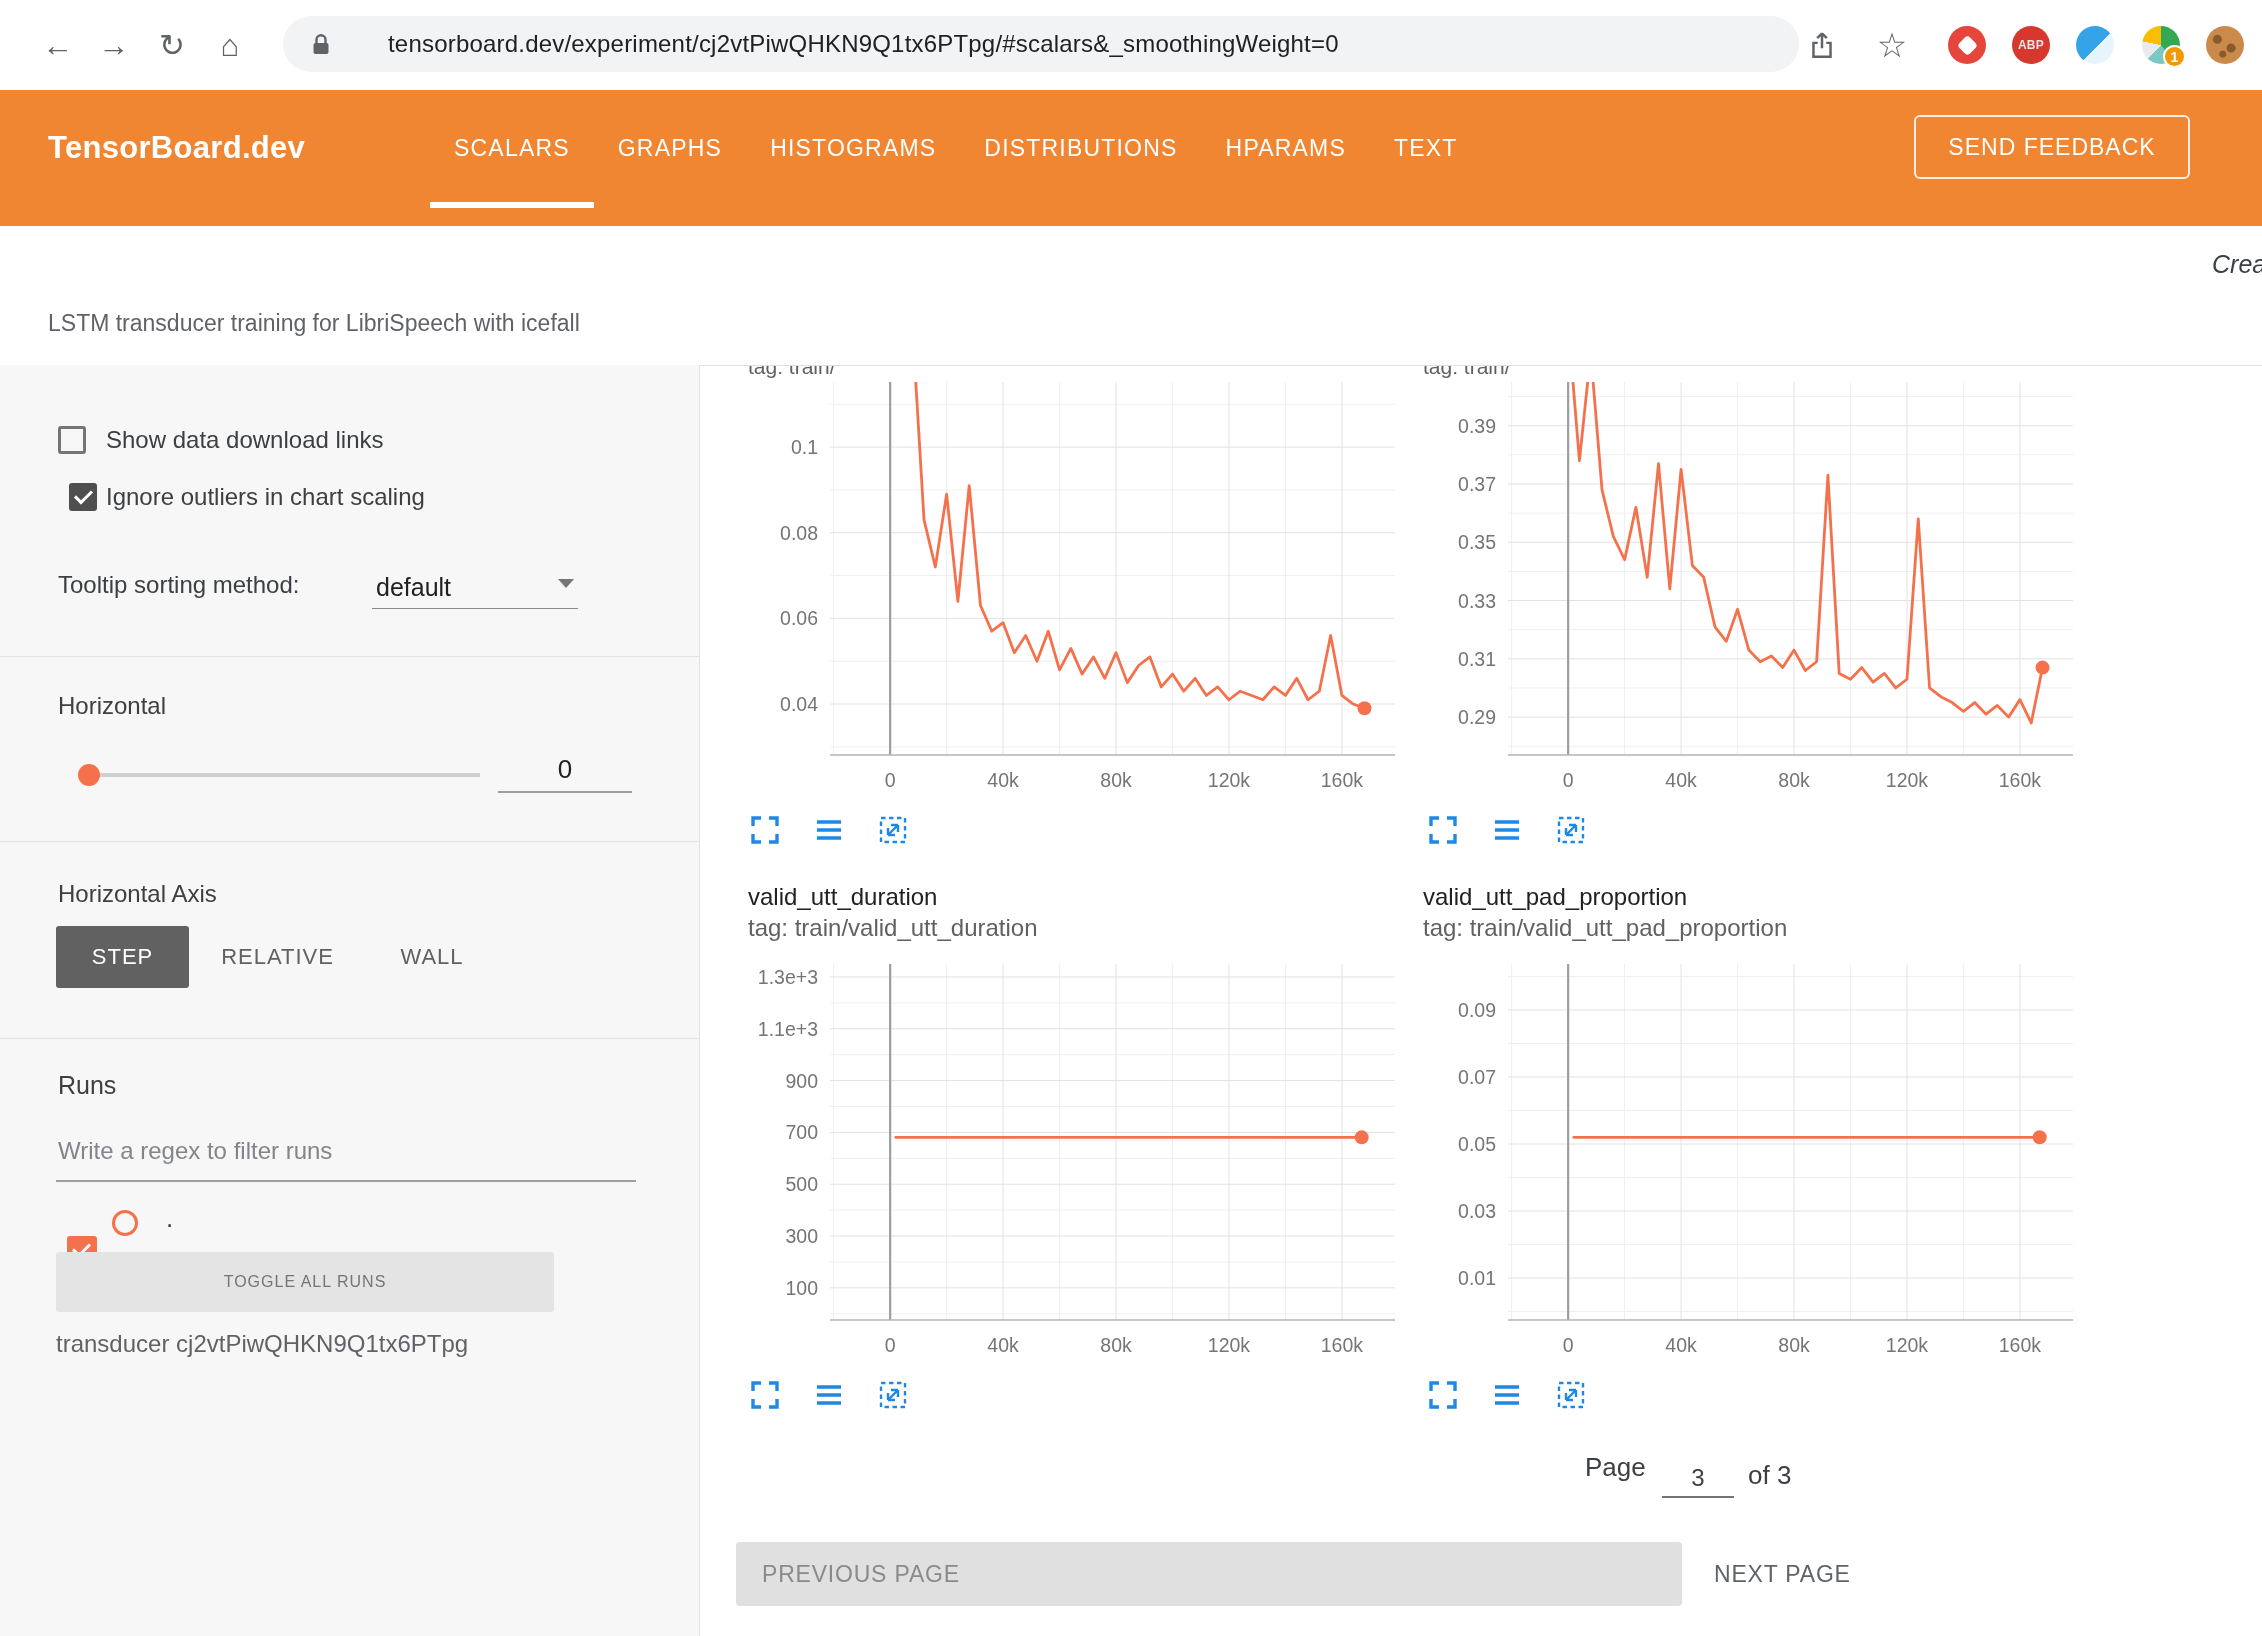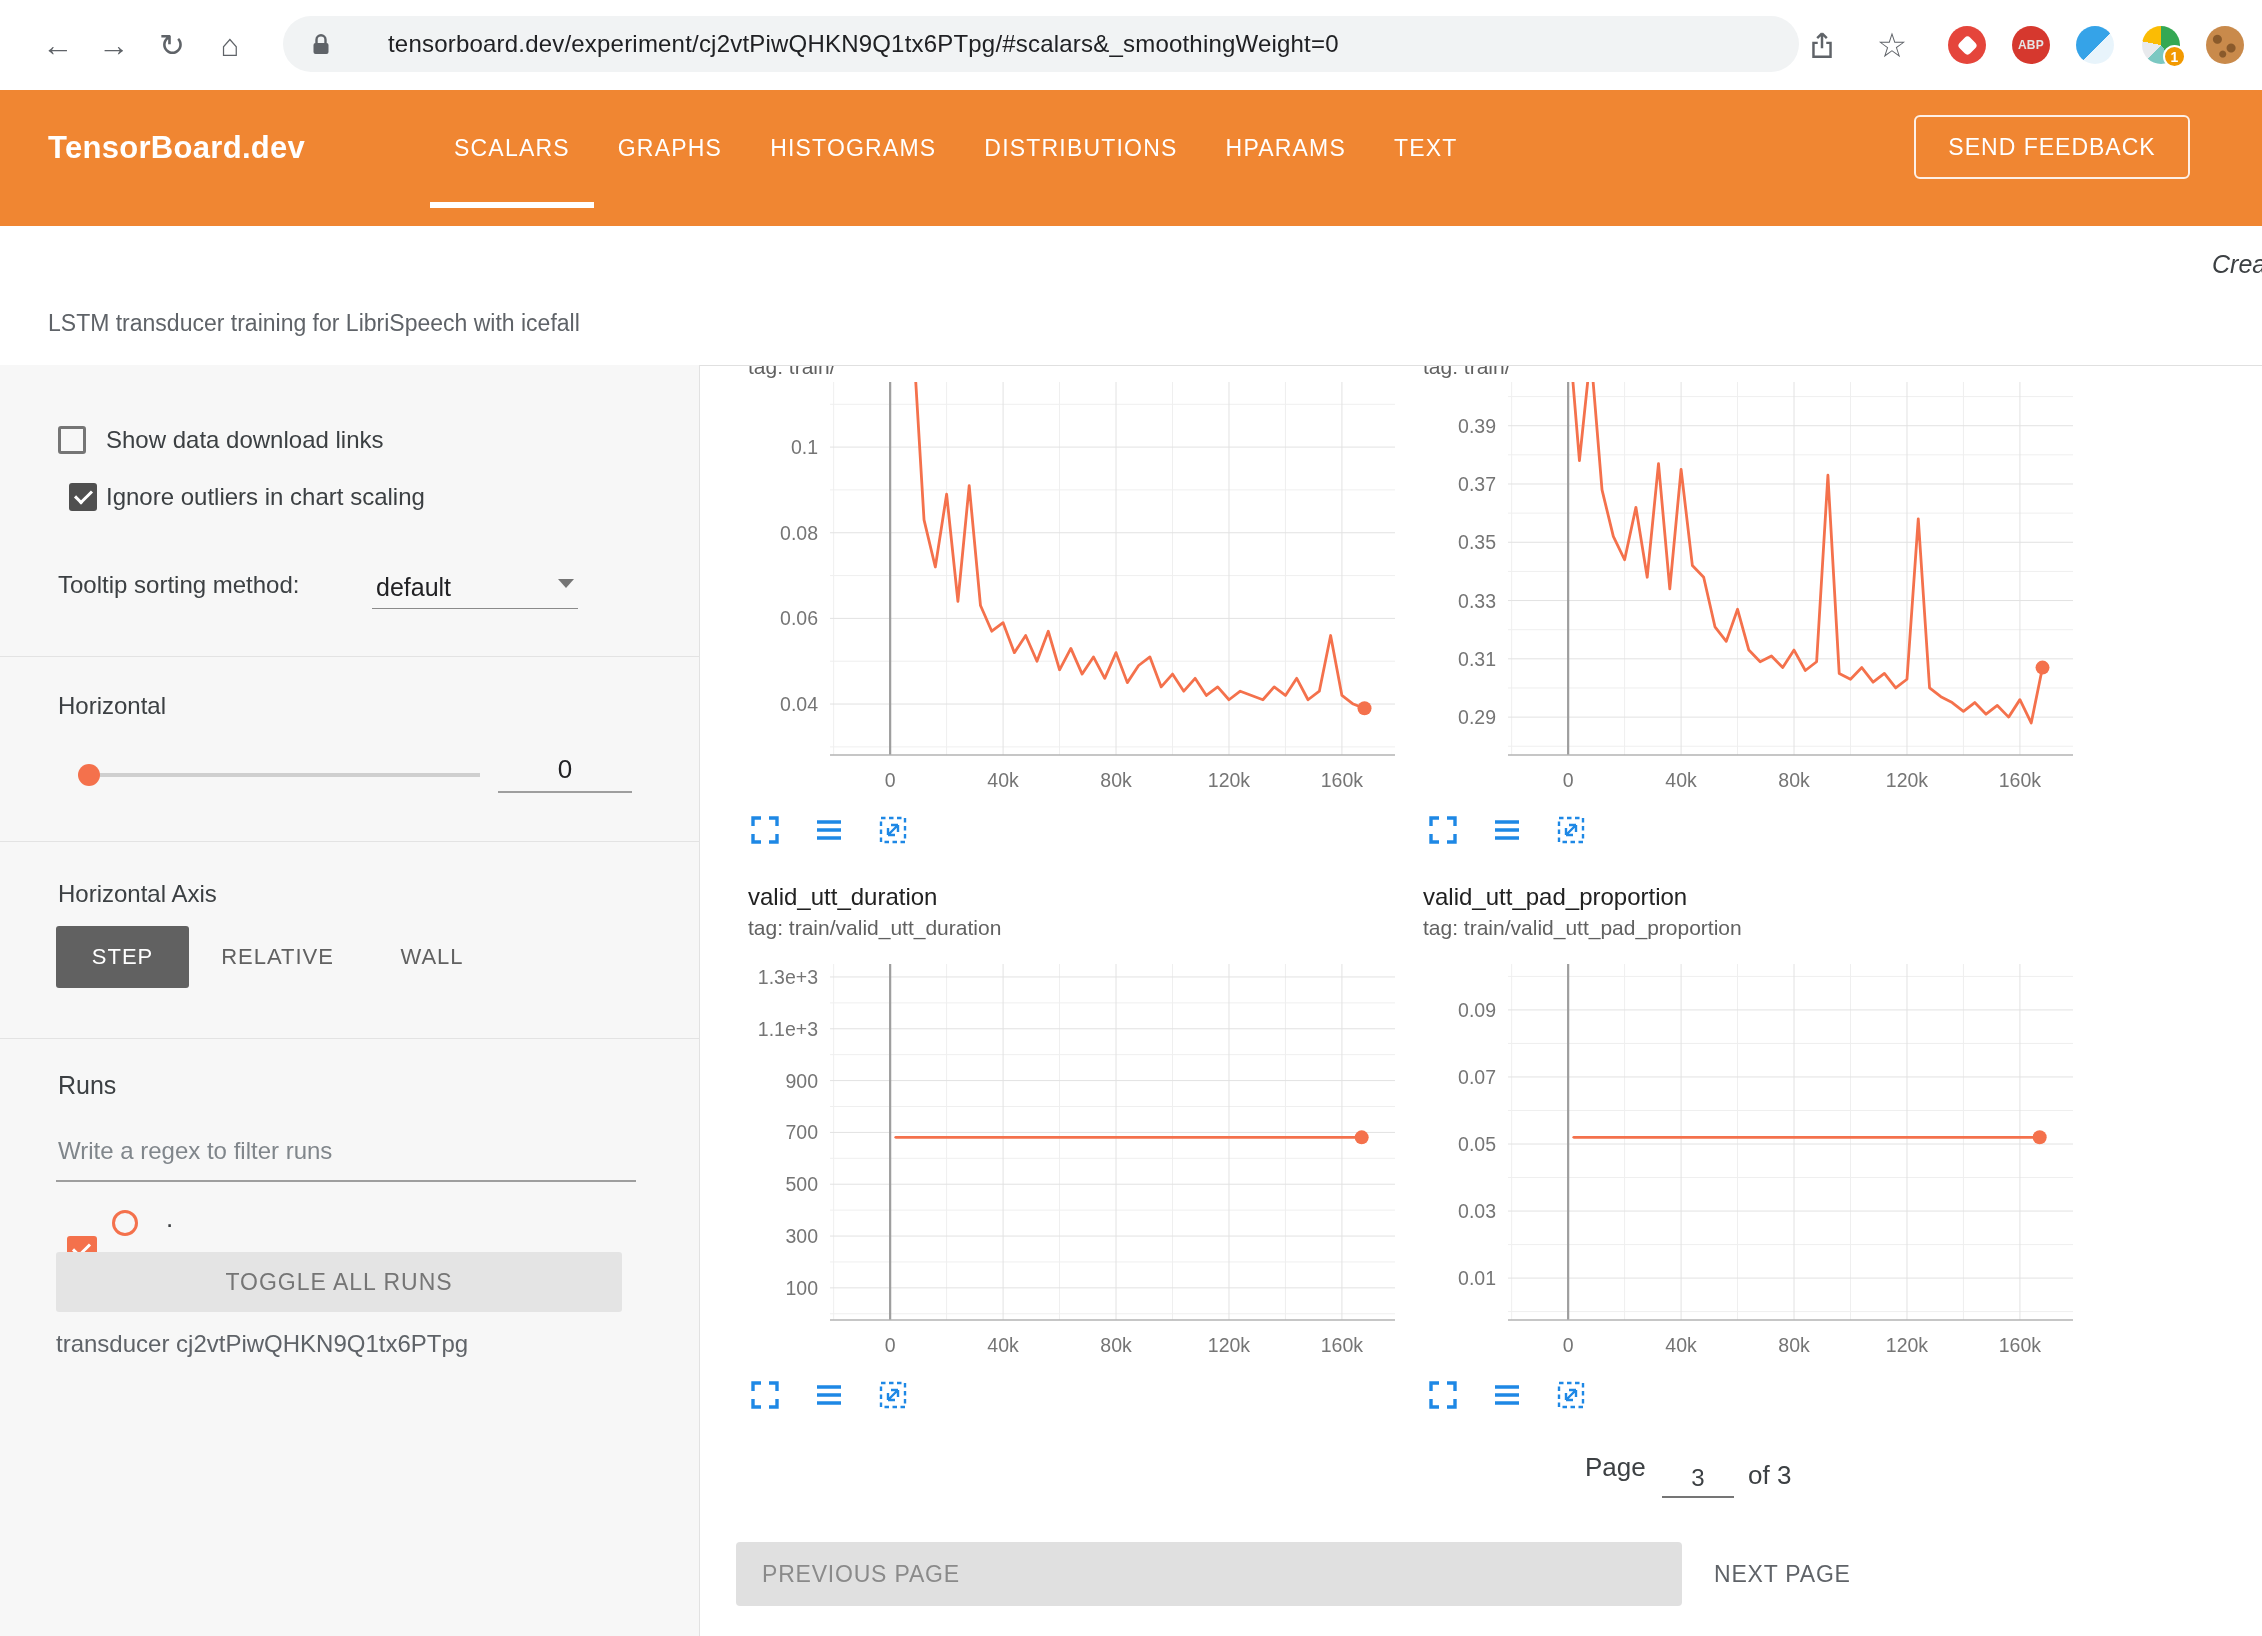--- a/index.html
+++ b/index.html
@@ -69,29 +69,29 @@
                 font-size:26px;color:#212124;text-align:center;line-height:40px;}
   .axis-btn{position:absolute;top:561px;height:62px;display:flex;align-items:center;justify-content:center;
             font-size:22px;letter-spacing:1px;border-radius:3px;cursor:pointer;}
   .axis-btn.sel{background:#616161;color:#fff;}
   .axis-btn.unsel{color:#616161;}
   .regex-placeholder{position:absolute;left:58px;top:772px;font-size:24px;color:#80868b;}
   .regex-underline{position:absolute;left:56px;top:815px;width:580px;height:2px;background:#9e9e9e;}
   .run-circle{position:absolute;left:112px;top:845px;width:26px;height:26px;border-radius:50%;
               border:3px solid var(--run,#f4714c);}
   .run-dot-label{position:absolute;left:166px;top:838px;font-size:26px;color:#3c4043;}
-  .toggle-all{position:absolute;left:56px;top:887px;width:566px;height:60px;background:#e4e4e4;border-radius:3px;
-              color:#757575;font-size:23px;letter-spacing:1px;display:flex;align-items:center;justify-content:center;cursor:pointer;}
+  .toggle-all{position:absolute;left:56px;top:887px;width:498px;height:60px;background:#e4e4e4;border-radius:3px;
+              color:#757575;font-size:16px;letter-spacing:1px;display:flex;align-items:center;justify-content:center;cursor:pointer;}
   .experiment-label{position:absolute;left:56px;top:965px;font-size:24px;color:#5f6368;}
 
   
   .clip-tag{position:absolute;height:13px;overflow:hidden;color:#616161;font-size:21px;width:420px;}
   .clip-tag>span{display:block;margin-top:-11px;line-height:24px;}
   .chart-title{position:absolute;font-size:24px;color:#212121;line-height:28px;}
-  .chart-tag{position:absolute;font-size:21px;color:#616161;line-height:26px;}
+  .chart-tag{position:absolute;font-size:24px;color:#616161;line-height:26px;}
   .chart-slot{position:absolute;}
   .chart-slot text{font-family:"Liberation Sans",sans-serif;}
   #chart0{left:745px;top:378px;width:665px;height:427px;}
   #chart1{left:1423px;top:378px;width:665px;height:427px;}
   #chart2{left:745px;top:960px;width:665px;height:410px;}
   #chart3{left:1423px;top:960px;width:665px;height:410px;}
   .chart-toolbar{position:absolute;display:flex;gap:30px;color:var(--icon-blue,#1e88e5);}
   .cticon{width:34px;height:34px;display:flex;cursor:pointer;}
 
   

